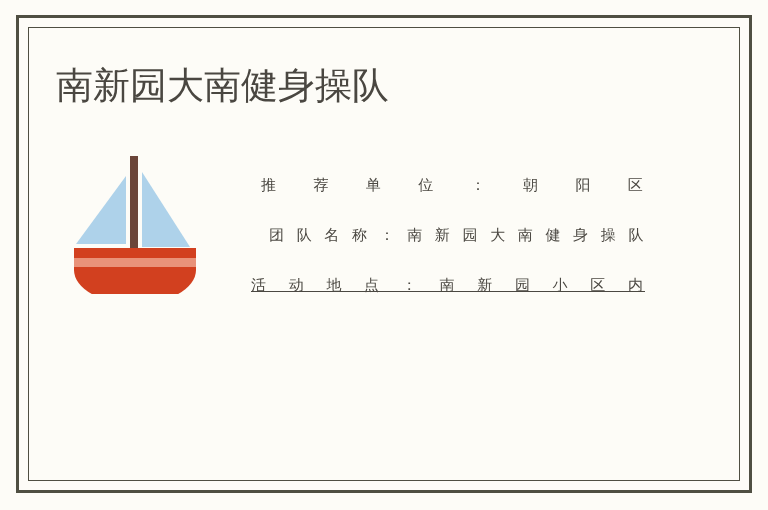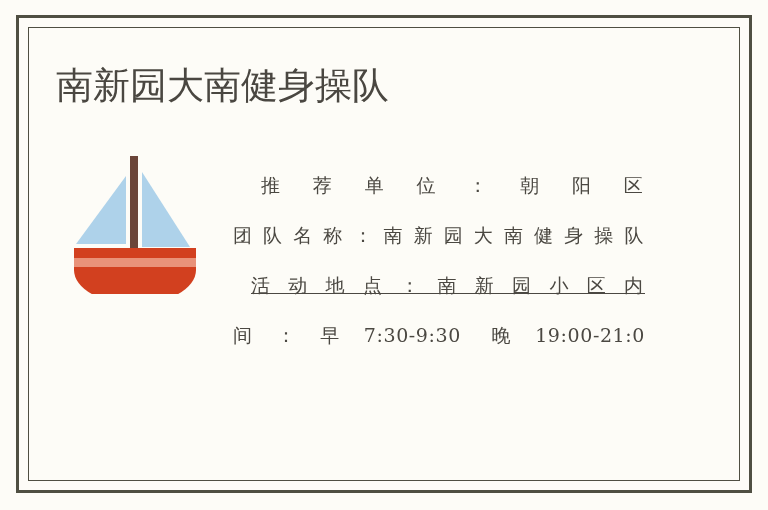--- a/index.html
+++ b/index.html
@@ -67,38 +67,38 @@
   }
   #boat-icon svg { display: block; }
 
   
   #info-block {
     position: absolute;
     left: 233px;
     top: 160px;
     width: 412px;
     font-family: "DejaVu Serif", "Liberation Serif", serif;
-    font-size: 19px;
+    font-size: 15px;
     line-height: 50px;
     color: #4b4842;
     text-align: justify;
     text-align-last: justify;
     letter-spacing: 0.5px;
   }
   #info-block .line {
     display: block;
     text-align: justify;
     text-align-last: justify;
     height: 50px;
     white-space: nowrap;
     overflow: hidden;
   }
   
   #info-block .line.l1 { padding-left: 28px; letter-spacing: 2.2px; }
-  #info-block .line.l2 { letter-spacing: 1.6px; }
+  #info-block .line.l2 { letter-spacing: 1.6px; margin-left: 36px; }
   #info-block .line.l3 { padding-left: 18px; letter-spacing: 2.0px; text-decoration: underline; }
   #info-block .line.l4 { letter-spacing: 1.4px; }
   #info-block .line.l5 { letter-spacing: 0.6px; }
 </style>
 </head>
 <body>
 
 <div id="card">
 
   <div id="frame-outer"></div>
@@ -120,16 +120,15 @@
       <rect x="4" y="106" width="122" height="9" fill="#e99279"></rect>
 
       <path d="M4 115 L126 115 L126 118 A61 34 0 0 1 4 118 Z" fill="#d2401f"></path>
     </svg>
   </div>
 
   <div id="info-block">
     <span class="line l1">推荐单位：朝阳区</span>
     <span class="line l2">团队名称：南新园大南健身操队</span>
     <span class="line l3">活动地点：南新园小区内</span>
-    <span class="line l5">间：早7:30-9:30 晚19:00-21:0</span>
   </div>
 
 </div>
 
 </body></html>

